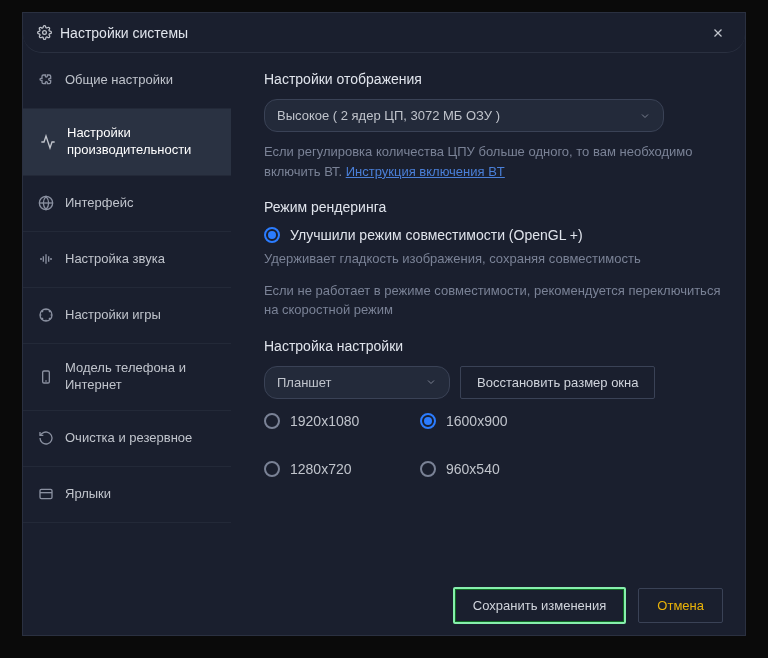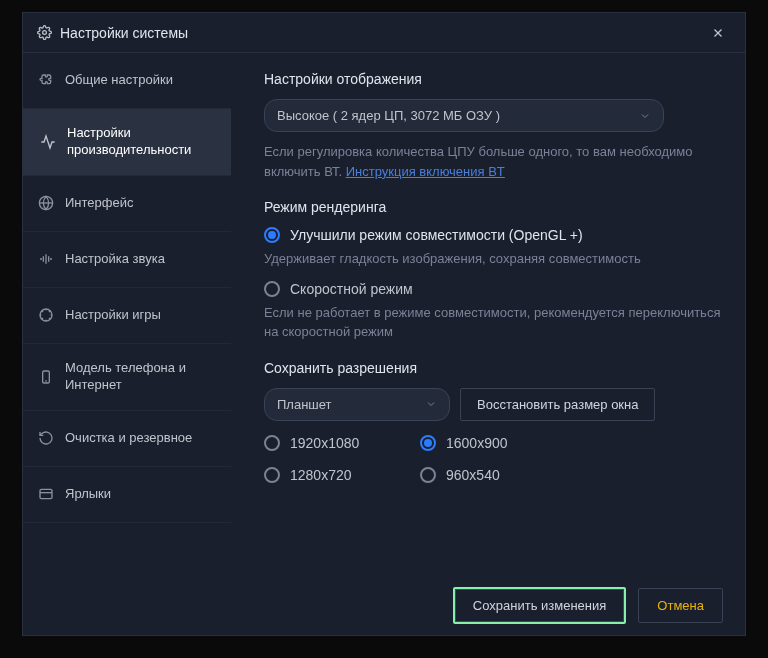--- a/index.html
+++ b/index.html
@@ -1,18 +1,18 @@
 <!DOCTYPE html>
 <html><head>
 <meta charset="utf-8">
 <style>
 * { margin: 0; padding: 0; box-sizing: border-box; }
 body { background: #0a0a0a; width: 768px; height: 658px; overflow: hidden; font-family: -apple-system, BlinkMacSystemFont, "Segoe UI", Arial, sans-serif; }
 .window { position: absolute; left: 22px; top: 12px; width: 724px; height: 624px; background: #1a1f2e; border: 1px solid #2a3040; display: flex; flex-direction: column; }
-.titlebar { height: 40px; display: flex; align-items: center; padding: 0 14px; border-bottom: 1px solid #2a3040; }
+.titlebar { height: 40px; display: flex; align-items: center; padding: 0 14px; border-bottom: 1px solid #2a3040; border-radius: 19px; }
 .titlebar-icon { color: #c0c4cc; margin-right: 8px; }
 .titlebar-title { color: #e0e4ec; font-size: 14px; flex: 1; }
 .close-btn { color: #c0c4cc; cursor: pointer; width: 20px; text-align: center; }
 .body { flex: 1; display: flex; overflow: hidden; }
 .sidebar { width: 208px; background: #1a1f2e; display: flex; flex-direction: column; }
 .sidebar-item { display: flex; align-items: center; padding: 16px 14px; color: #c0c4cc; font-size: 13px; cursor: pointer; border-bottom: 1px solid #232938; min-height: 56px; }
 .sidebar-item.active { background: #2a3242; color: #fff; padding-left: 16px; }
 .sidebar-item .icon { width: 18px; margin-right: 10px; flex-shrink: 0; color: #8a90a0; display: flex; align-items: center; justify-content: center; }
 .sidebar-item.active .icon { color: #c0c4cc; }
 .sidebar-item .label { line-height: 1.3; }
@@ -26,21 +26,21 @@
 .hint a { color: #4a7fd8; text-decoration: underline; cursor: pointer; }
 .radio-row { display: flex; align-items: center; margin-bottom: 6px; cursor: pointer; }
 .radio { width: 16px; height: 16px; border: 2px solid #7a8296; border-radius: 50%; margin-right: 10px; flex-shrink: 0; position: relative; }
 .radio.checked { border-color: #2b7cff; }
 .radio.checked::after { content: ""; position: absolute; left: 2px; top: 2px; width: 8px; height: 8px; background: #2b7cff; border-radius: 50%; }
 .radio-label { color: #e0e4ec; font-size: 14px; }
 .radio-label.muted { color: #c0c4cc; }
 .radio-desc { color: #7a8296; font-size: 13px; line-height: 1.5; margin-left: 0; margin-bottom: 12px; }
 .row-pair { display: flex; gap: 10px; margin-bottom: 14px; }
 .btn-outline { background: transparent; border: 1px solid #3a4256; color: #d0d4dc; font-size: 13px; padding: 8px 16px; cursor: pointer; border-radius: 2px; }
-.res-grid { display: grid; grid-template-columns: 140px 140px; gap: 10px 16px; text-align: center; }
+.res-grid { display: grid; grid-template-columns: 140px 140px; gap: 26px 16px; text-align: center; }
 .footer { height: 60px; display: flex; align-items: center; justify-content: flex-end; padding: 0 22px; gap: 12px; }
 .btn-primary { background: transparent; border: 2px solid #86efac; color: #d0d4dc; font-size: 13px; padding: 9px 18px; cursor: pointer; border-radius: 2px; box-shadow: 0 0 0 1px #0f6b24 inset; }
 .btn-secondary { background: transparent; border: 1px solid #3a4256; color: #eab308; font-size: 13px; padding: 9px 18px; cursor: pointer; border-radius: 2px; }
 svg { display: block; }
 </style>
 </head>
 <body>
 
 <div class="window">
   <div class="titlebar">
@@ -149,29 +149,25 @@
         </div>
       </div>
 
       <div class="section">
         <div class="section-title">Режим рендеринга</div>
         <div class="radio-row">
           <span class="radio checked"></span>
           <span class="radio-label">Улучшили режим совместимости (OpenGL +)</span>
         </div>
         <div class="radio-desc">Удерживает гладкость изображения, сохраняя совместимость</div>
-        <div class="radio-row">
-          <span class="radio"></span>
-          <span class="radio-label muted">Скоростной режим</span>
-        </div>
         <div class="radio-desc">Если не работает в режиме совместимости, рекомендуется переключиться на скоростной режим</div>
       </div>
 
       <div class="section">
-        <div class="section-title">Сохранить разрешения</div>
+        <div class="section-title">Настройка настройки</div>
         <div class="row-pair">
           <div class="select select-small">
             <span>Планшет</span>
             <span class="chev">
               <svg width="12" height="12" viewBox="0 0 24 24" fill="none" stroke="currentColor" stroke-width="2">
                   <polyline points="6 9 12 15 18 9"></polyline>
                 </svg>
             </span>
           </div>
           <button class="btn-outline">Восстановить размер окна</button>

